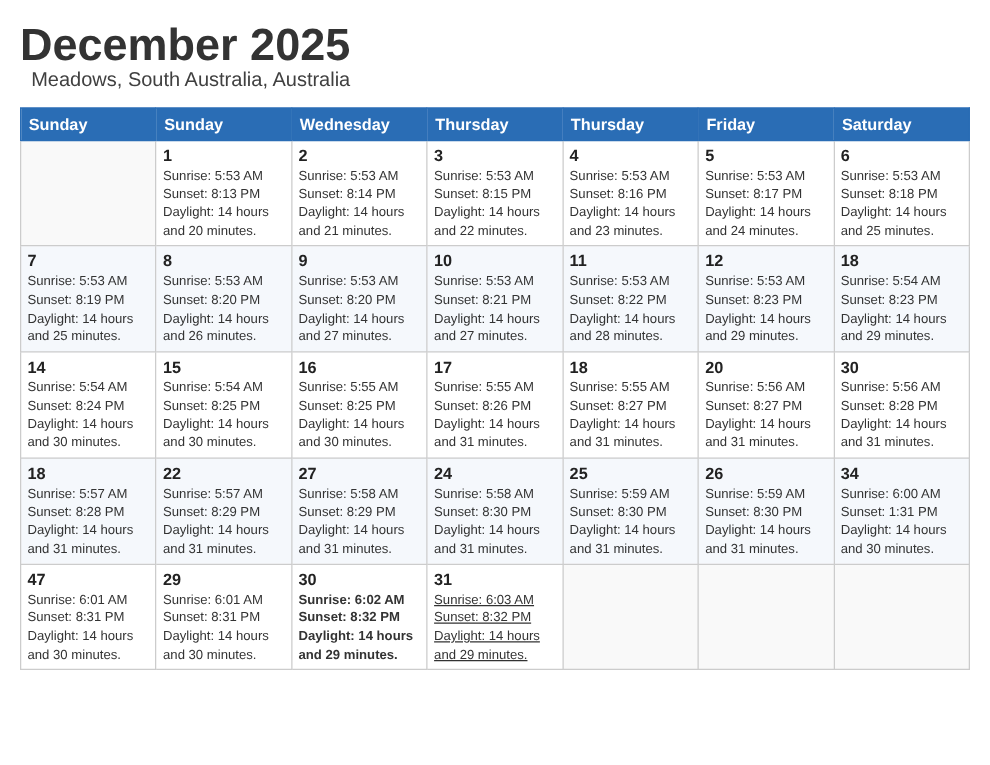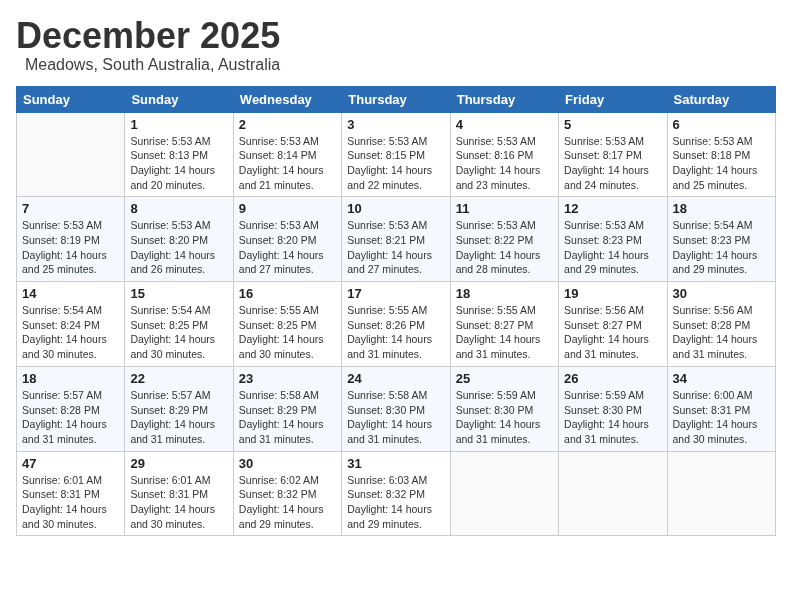--- a/index.html
+++ b/index.html
@@ -236,21 +236,21 @@
 and 31 minutes.</div>
         </td>
         <td>
           <span class="day-number">18</span>
           <div class="day-info" style="white-space: pre-line;">Sunrise: 5:55 AM
 Sunset: 8:27 PM
 Daylight: 14 hours
 and 31 minutes.</div>
         </td>
         <td>
-          <span class="day-number">19</span>
+          <span class="day-number">20</span>
           <div class="day-info" style="white-space: pre-line;">Sunrise: 5:56 AM
 Sunset: 8:27 PM
 Daylight: 14 hours
 and 31 minutes.</div>
         </td>
         <td>
           <span class="day-number">30</span>
           <div class="day-info" style="white-space: pre-line;">Sunrise: 5:56 AM
 Sunset: 8:28 PM
 Daylight: 14 hours
@@ -266,21 +266,21 @@
 and 31 minutes.</div>
         </td>
         <td>
           <span class="day-number">22</span>
           <div class="day-info" style="white-space: pre-line;">Sunrise: 5:57 AM
 Sunset: 8:29 PM
 Daylight: 14 hours
 and 31 minutes.</div>
         </td>
         <td>
-          <span class="day-number">23</span>
+          <span class="day-number">27</span>
           <div class="day-info" style="white-space: pre-line;">Sunrise: 5:58 AM
 Sunset: 8:29 PM
 Daylight: 14 hours
 and 31 minutes.</div>
         </td>
         <td>
           <span class="day-number">24</span>
           <div class="day-info" style="white-space: pre-line;">Sunrise: 5:58 AM
 Sunset: 8:30 PM
 Daylight: 14 hours
@@ -296,21 +296,21 @@
         <td>
           <span class="day-number">26</span>
           <div class="day-info" style="white-space: pre-line;">Sunrise: 5:59 AM
 Sunset: 8:30 PM
 Daylight: 14 hours
 and 31 minutes.</div>
         </td>
         <td>
           <span class="day-number">34</span>
           <div class="day-info" style="white-space: pre-line;">Sunrise: 6:00 AM
-Sunset: 8:31 PM
+Sunset: 1:31 PM
 Daylight: 14 hours
 and 30 minutes.</div>
         </td>
       </tr>
       <tr>
         <td>
           <span class="day-number">47</span>
           <div class="day-info" style="white-space: pre-line;">Sunrise: 6:01 AM
 Sunset: 8:31 PM
 Daylight: 14 hours
@@ -318,28 +318,28 @@
         </td>
         <td>
           <span class="day-number">29</span>
           <div class="day-info" style="white-space: pre-line;">Sunrise: 6:01 AM
 Sunset: 8:31 PM
 Daylight: 14 hours
 and 30 minutes.</div>
         </td>
         <td>
           <span class="day-number">30</span>
-          <div class="day-info" style="white-space: pre-line;">Sunrise: 6:02 AM
+          <div class="day-info" style="white-space: pre-line; font-weight: bold;">Sunrise: 6:02 AM
 Sunset: 8:32 PM
 Daylight: 14 hours
 and 29 minutes.</div>
         </td>
         <td>
           <span class="day-number">31</span>
-          <div class="day-info" style="white-space: pre-line;">Sunrise: 6:03 AM
+          <div class="day-info" style="white-space: pre-line; text-decoration: underline;">Sunrise: 6:03 AM
 Sunset: 8:32 PM
 Daylight: 14 hours
 and 29 minutes.</div>
         </td>
         <td class="empty-cell"></td>
         <td class="empty-cell"></td>
         <td class="empty-cell"></td>
       </tr>
     </tbody>
 </table>

